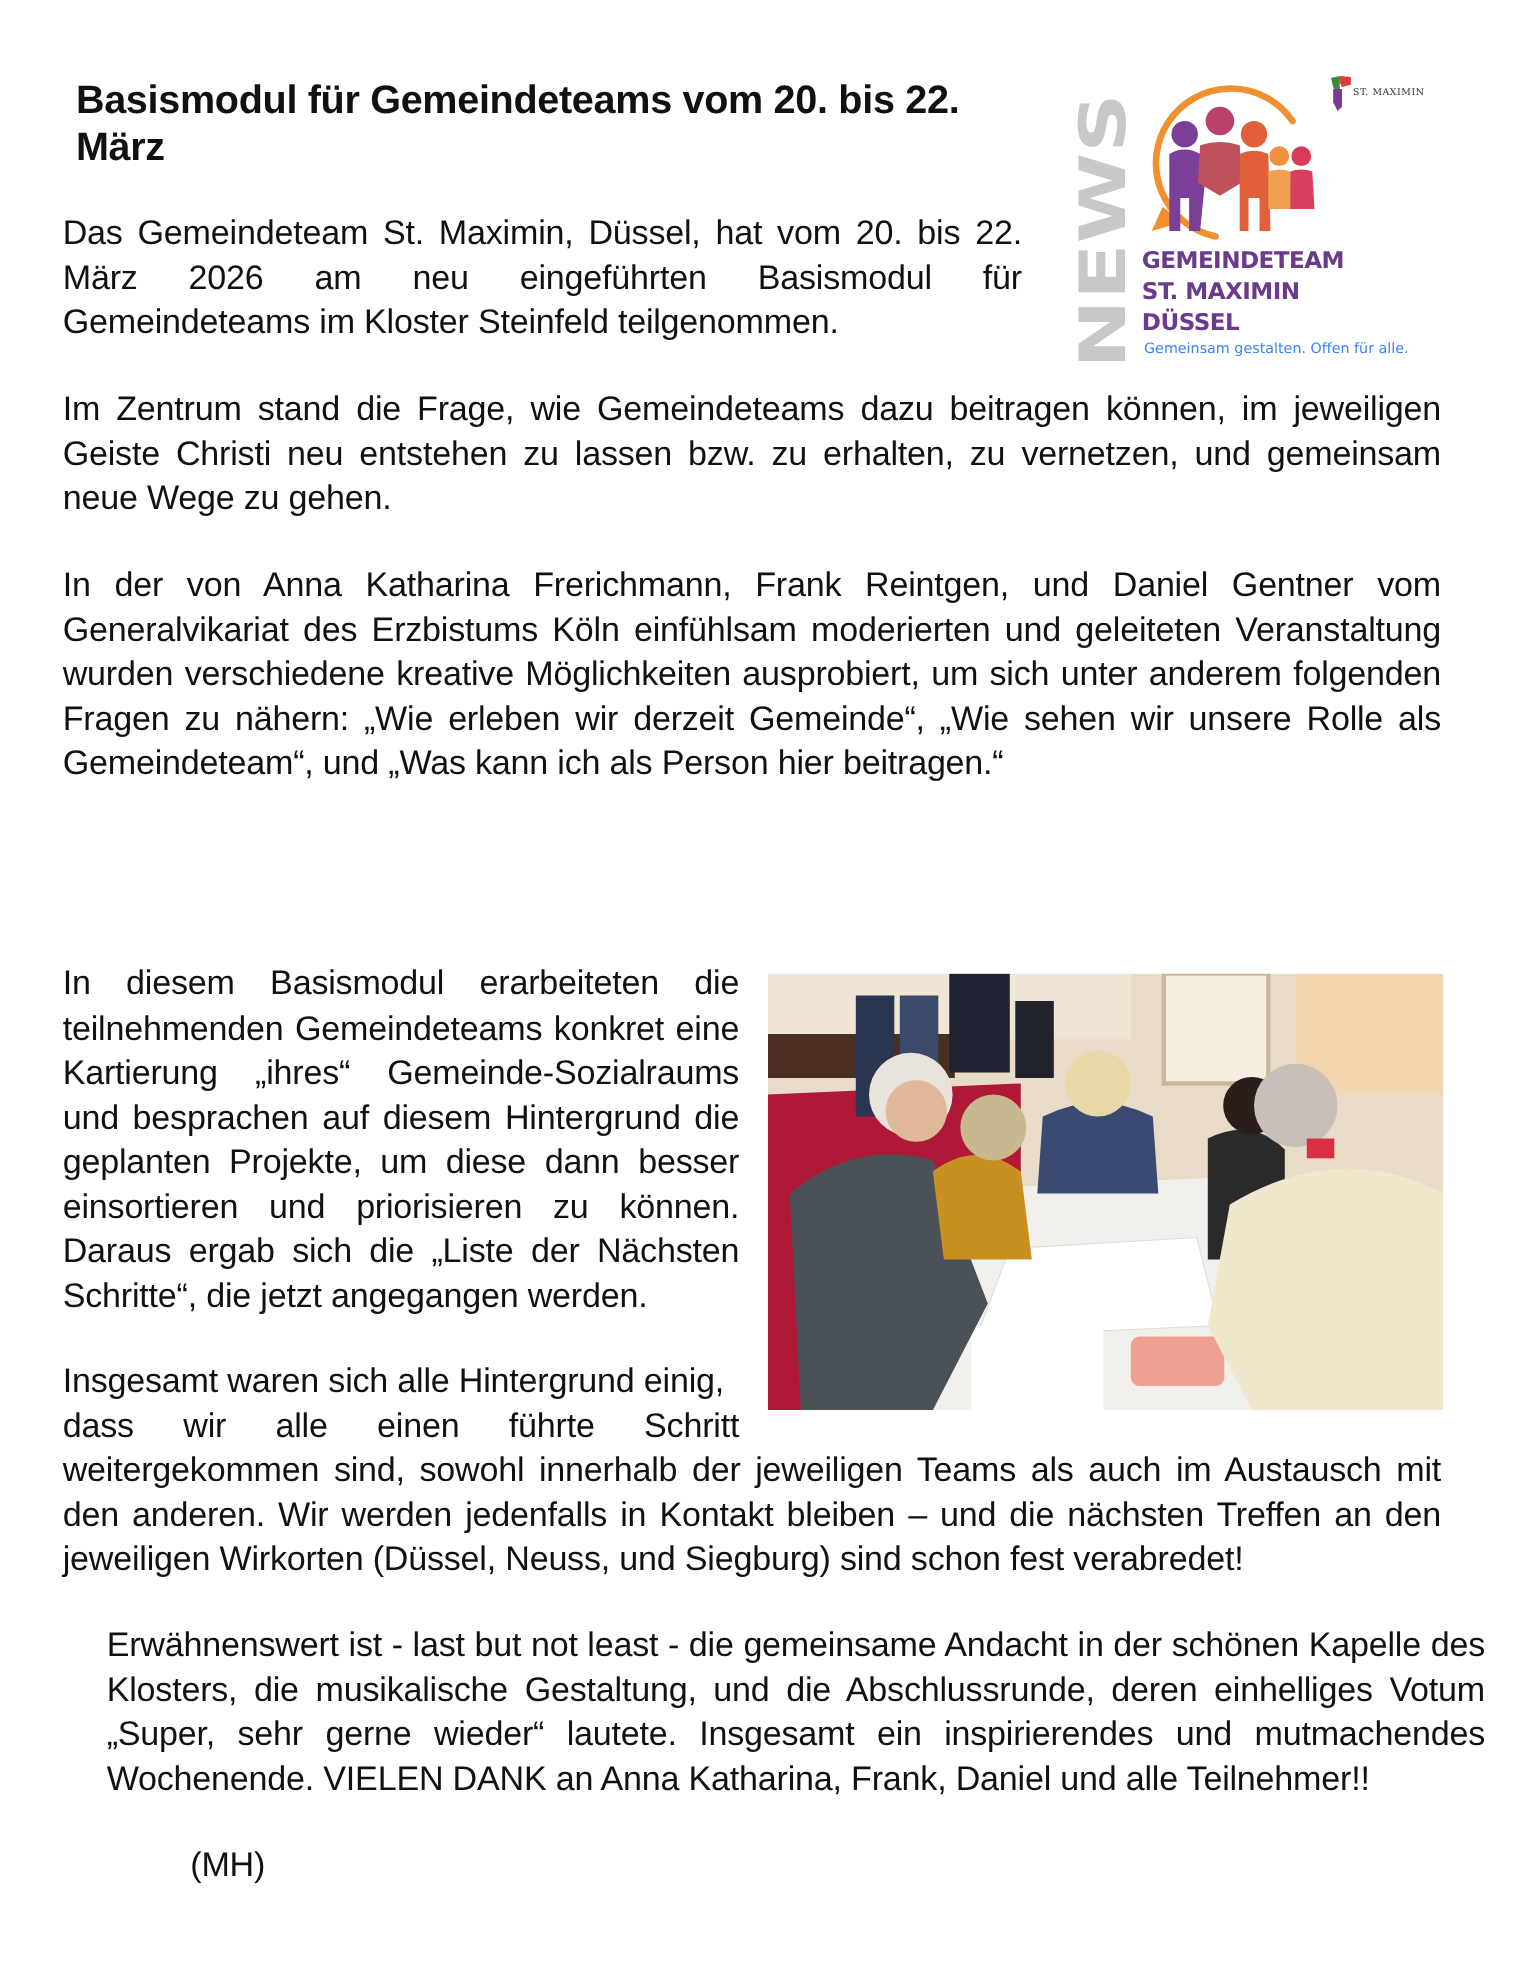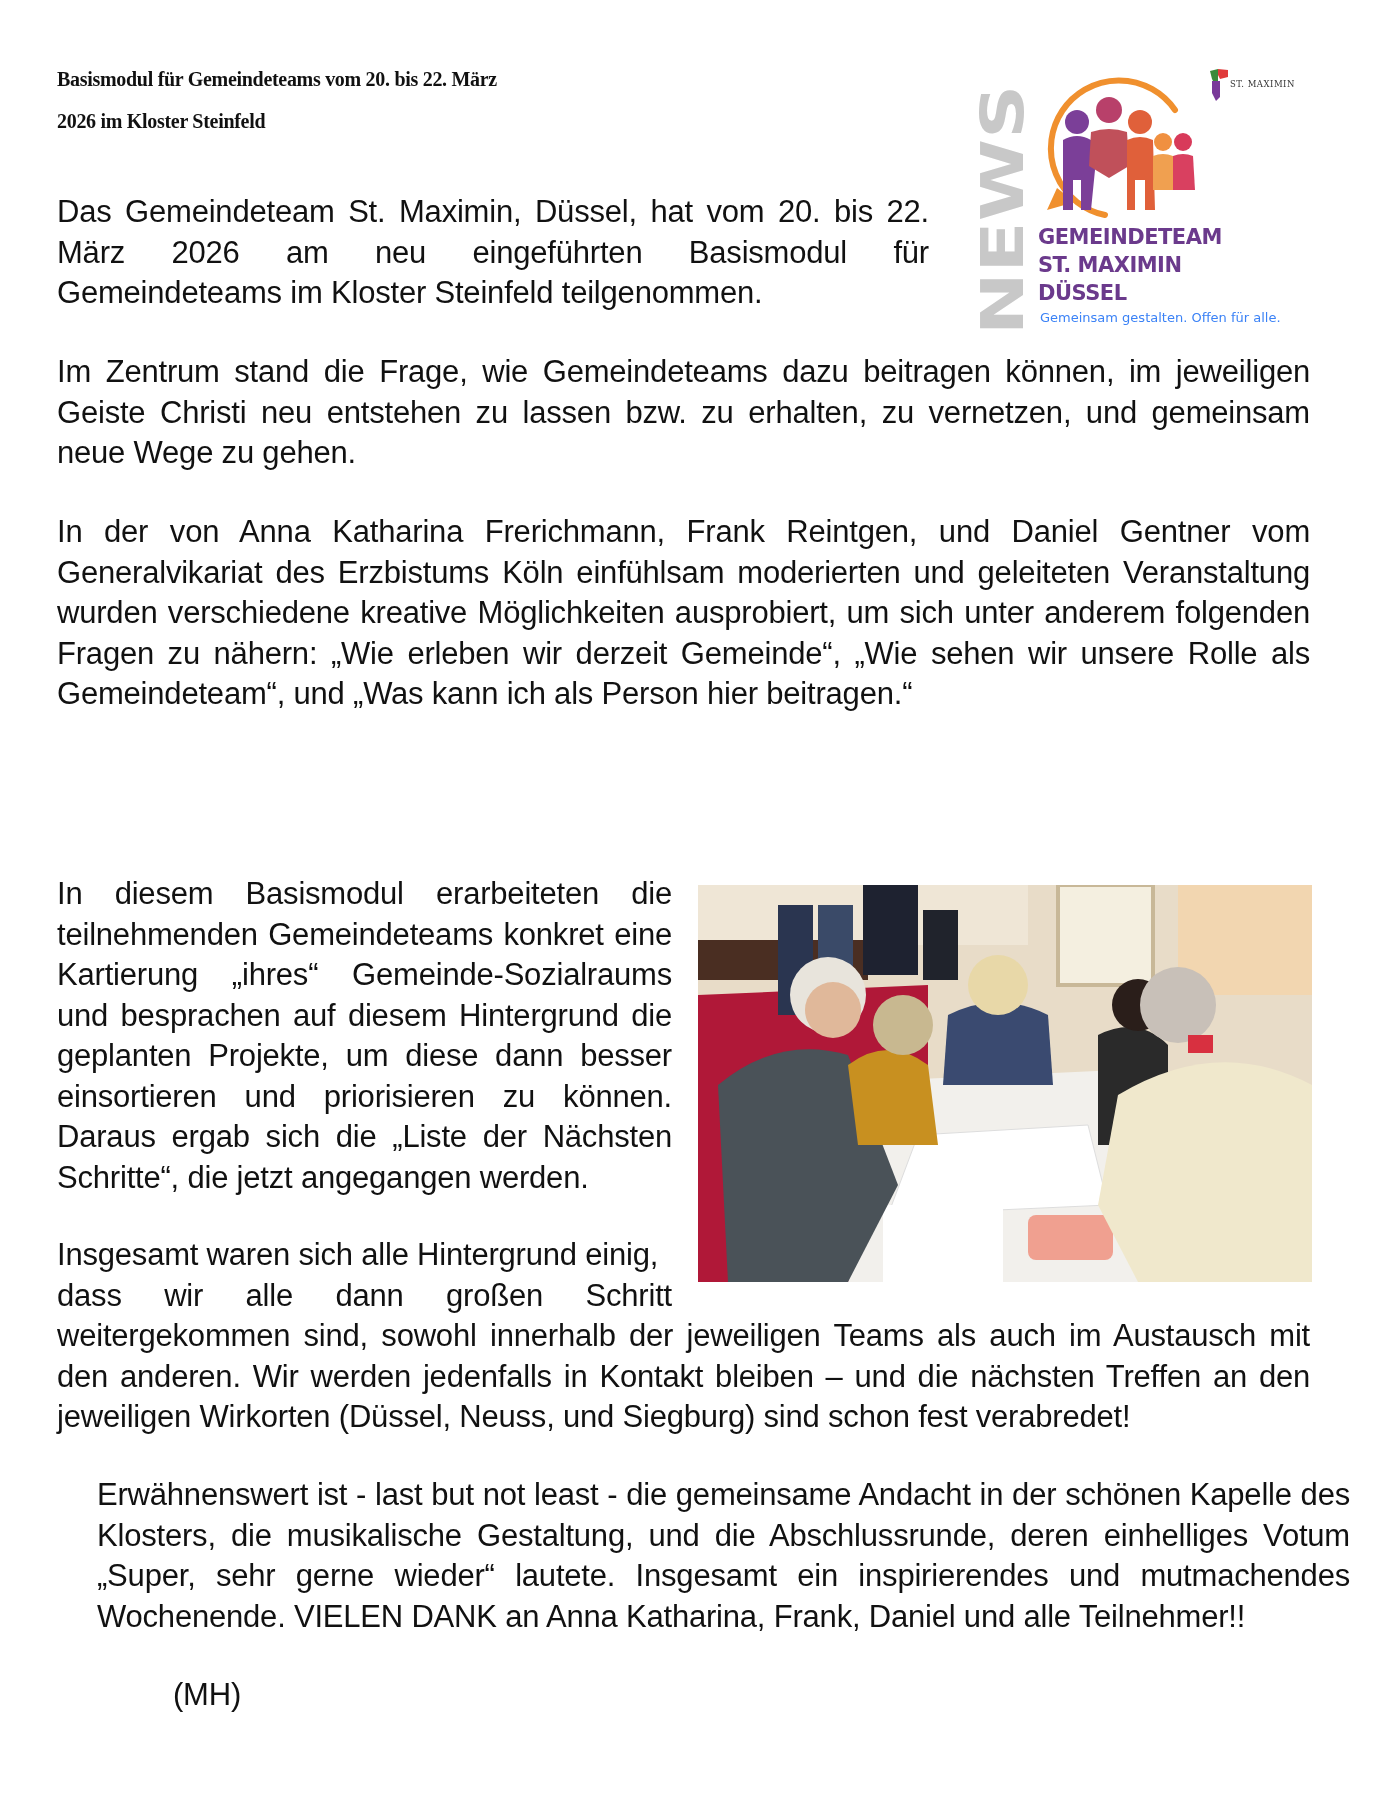--- a/index.html
+++ b/index.html
@@ -1,21 +1,21 @@
 <!DOCTYPE html>
 <html><head>
 <meta charset="utf-8">
 <style>
   html, body { margin: 0; padding: 0; background: #ffffff; }
   body { width: 1382px; height: 1796px; position: relative; overflow: hidden;
          font-family: "Liberation Sans", sans-serif; color: #111111; }
   .page { position: absolute; left: 0; top: 0; width: 1382px; height: 1796px; }
-  .title { position: absolute; left: 57px; top: 58px; width: 880px; margin: 0;
-           font-size: 20px; font-weight: bold; line-height: 42px; letter-spacing: -0.3px;
-           font-family: Liberation Serif, serif; }
+  .title { position: absolute; left: 57px; top: 58px; width: 880px; margin: 12px;
+           font-size: 36px; font-weight: bold; line-height: 42px; letter-spacing: -0.3px;
+           font-family: Liberation Sans, sans-serif; }
   .para { position: absolute; margin: 0; font-size: 31px; line-height: 40.5px;
           text-align: justify; letter-spacing: -0.2px; }
   #p-intro { left: 57px; top: 192px; width: 872px; }
   #p-zentrum { left: 57px; top: 352px; width: 1253px; }
   #p-moderation { left: 57px; top: 512px; width: 1253px; }
   #p-blickwinkel { left: 57px; top: 752px; width: 1253px; }
   #p-basismodul { left: 57px; top: 874px; width: 615px; }
   #p-insgesamt { left: 57px; top: 1235px; width: 1253px; }
   #p-erwaehnens { left: 57px; top: 1475px; width: 1253px; margin-left: 40px; }
   #p-signature { left: 57px; top: 1675px; width: 300px; text-align: center; }
@@ -41,21 +41,20 @@
   .photo { position: absolute; left: 698px; top: 885px; width: 614px; height: 397px; overflow: hidden; }
   .photo svg { display: block; }
 </style>
 </head>
 <body>
 
 <div class="page">
 
   <h1 class="title">
     <span>Basismodul für Gemeindeteams vom 20. bis 22. März</span><br>
-    <span>2026 im Kloster Steinfeld</span>
   </h1>
 
   <div class="logo">
     <svg class="news-vertical" width="60" height="270" viewBox="0 0 60 270">
       <text id="news-text" x="0" y="0" transform="translate(48,270) rotate(-90)" font-family="DejaVu Sans, sans-serif" font-weight="bold" font-size="58" fill="#c8c8c8" textLength="250" lengthAdjust="spacingAndGlyphs">NEWS</text>
     </svg>
 
     <svg class="logo-svg" width="180" height="155" viewBox="0 0 180 155">
 
       <path d="M 140 40 A 68 68 0 1 0 70 145" fill="none" stroke="#f0902e" stroke-width="6" stroke-linecap="round"></path>
@@ -135,19 +134,19 @@
       <circle cx="440" cy="120" r="26" fill="#2a1e1a"></circle>
 
       <path d="M420 210 Q520 150 614 200 L614 397 L440 397 L400 320 Z" fill="#f0e8cc"></path>
       <circle cx="480" cy="120" r="38" fill="#c8c0b8"></circle>
       <rect x="490" y="150" width="25" height="18" fill="#d83040"></rect>
     </svg>
   </div>
 
   <p class="para" id="p-insgesamt">
     <span class="narrow first">Insgesamt waren sich alle Hintergrund einig,</span>
-    <span class="narrow">dass wir alle dann großen Schritt</span>
+    <span class="narrow">dass wir alle einen führte Schritt</span>
     <span>weitergekommen sind, sowohl innerhalb der jeweiligen Teams als auch im Austausch mit den anderen. Wir werden jedenfalls in Kontakt bleiben – und die nächsten Treffen an den jeweiligen Wirkorten (Düssel, Neuss, und Siegburg) sind schon fest verabredet!</span>
   </p>
 
   <p class="para" id="p-erwaehnens">Erwähnenswert ist - last but not least - die gemeinsame Andacht in der schönen Kapelle des Klosters, die musikalische Gestaltung, und die Abschlussrunde, deren einhelliges Votum „Super, sehr gerne wieder“ lautete. Insgesamt ein inspirierendes und mutmachendes Wochenende. VIELEN DANK an Anna Katharina, Frank, Daniel und alle Teilnehmer!!</p>
   <p class="para" id="p-signature">(MH)</p>
 </div>
 
 </body></html>

